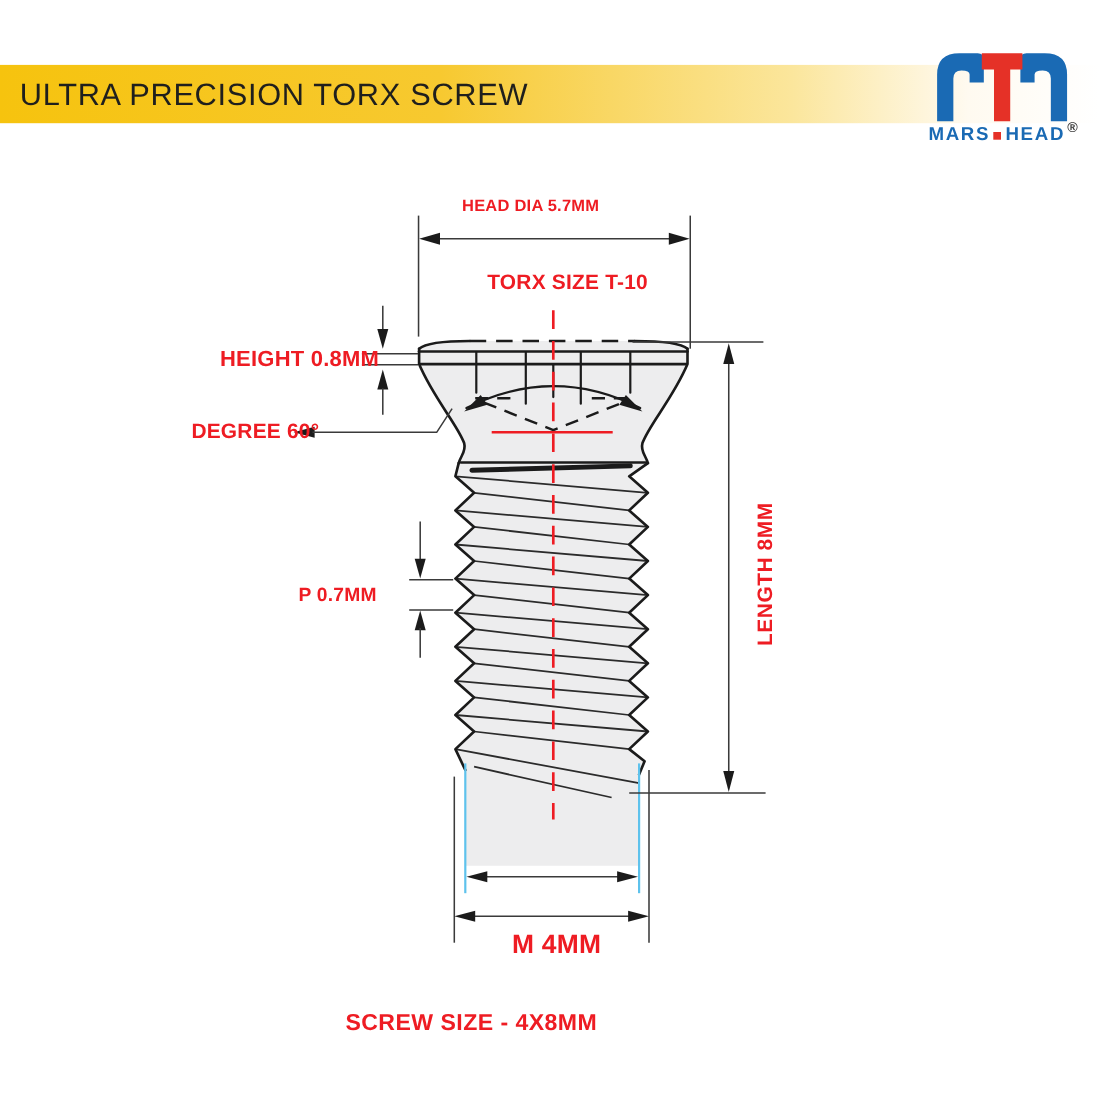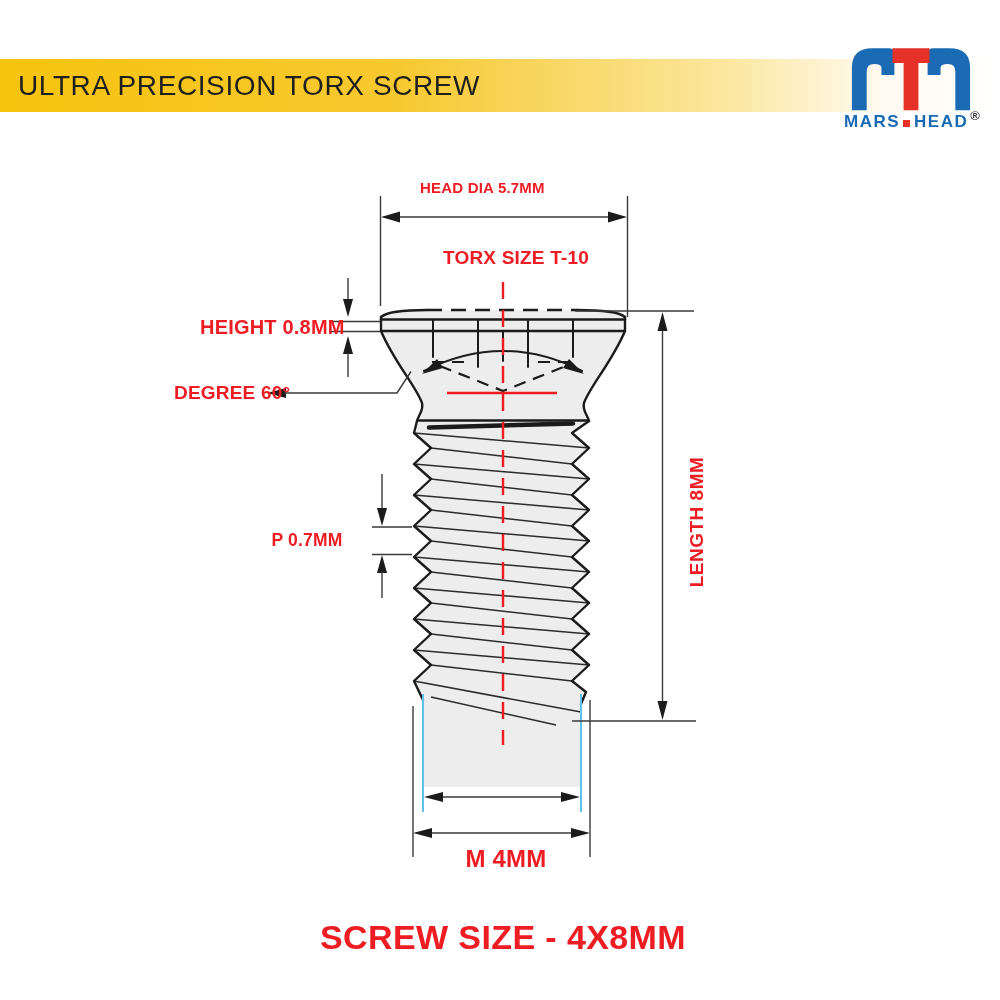--- a/index.html
+++ b/index.html
@@ -52,21 +52,21 @@
     letter-spacing:.2px;
   }
   .lbl-head-dia{left:420px;top:179px;width:186px;text-align:left;font-size:15px;}
   .lbl-torx{left:423px;top:247px;width:186px;text-align:center;font-size:19px;}
   .lbl-height{left:200px;top:316px;width:126px;text-align:right;font-size:20px;}
   .lbl-degree{left:146px;top:382px;width:125px;text-align:left;font-size:19px;margin-left:28px;}
   .lbl-pitch{left:262px;top:530px;width:90px;text-align:center;font-size:17.5px;}
   .lbl-length{left:617px;top:511px;width:160px;text-align:center;font-size:19px;
               transform:rotate(-90deg);letter-spacing:.5px;}
   .lbl-m4{left:436px;top:845px;width:140px;text-align:center;font-size:24px;}
-  .caption{left:303px;top:918px;width:400px;text-align:center;font-size:34px;letter-spacing:.4px;}
+  .caption{left:314px;top:918px;width:400px;font-size:21px;letter-spacing:.4px;}
 </style>
 </head>
 <body>
 
 <div class="band">
   <div class="title">ULTRA PRECISION TORX SCREW</div>
 </div>
 
 <div class="logo">
   <svg class="mark" width="130" height="72" viewBox="0 0 140 78">

